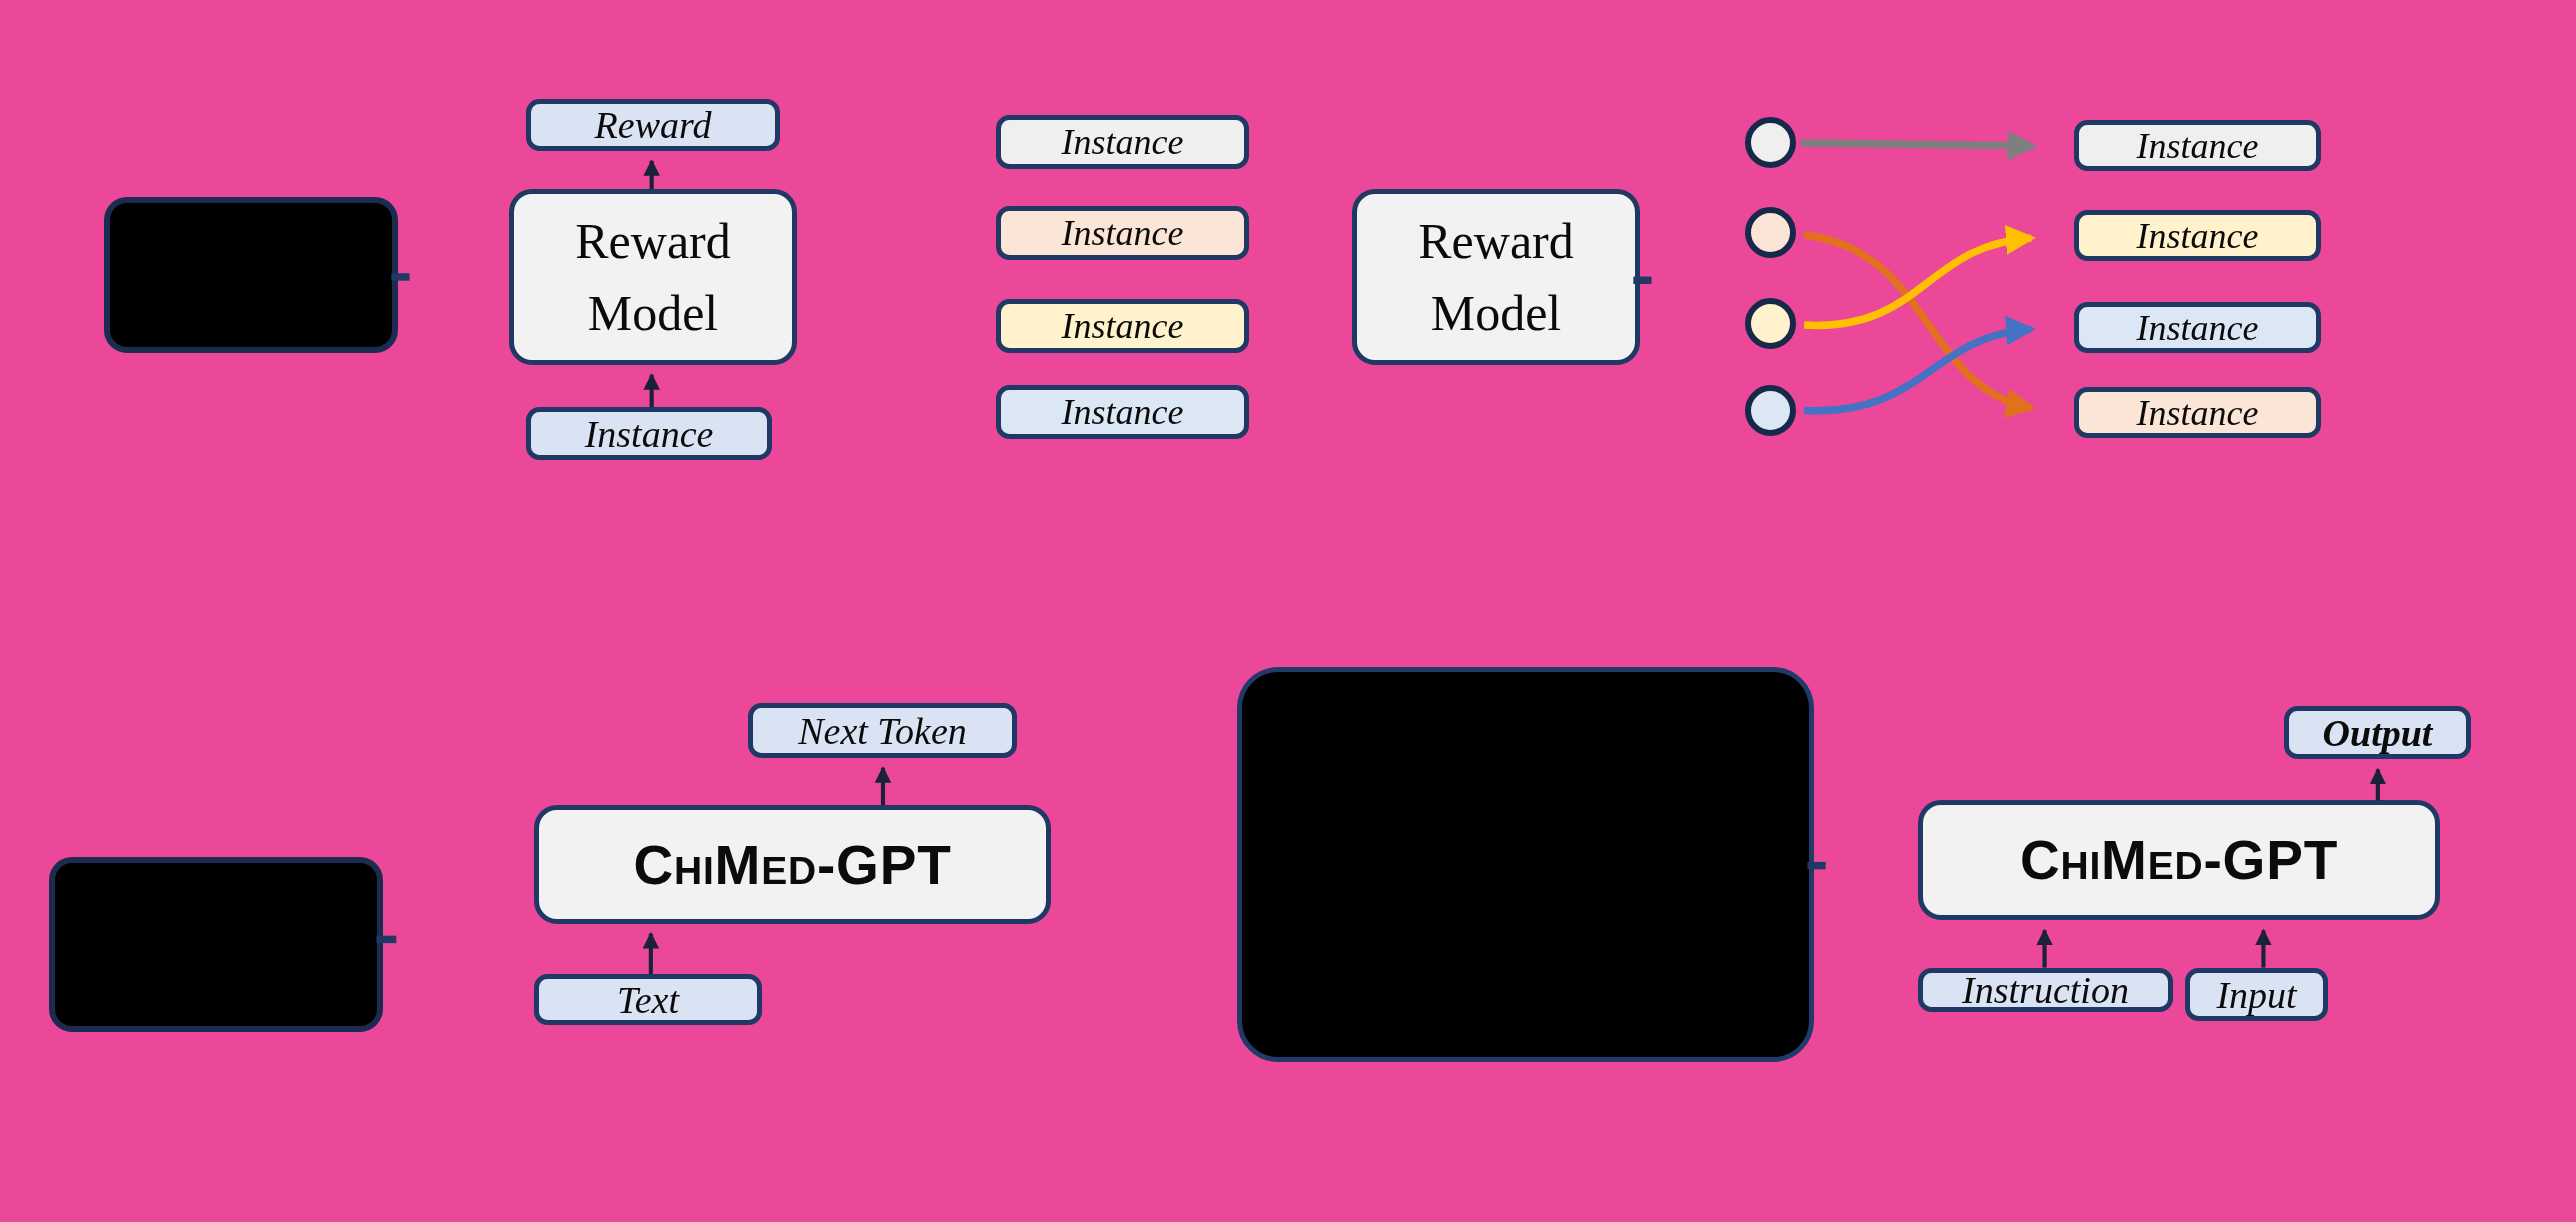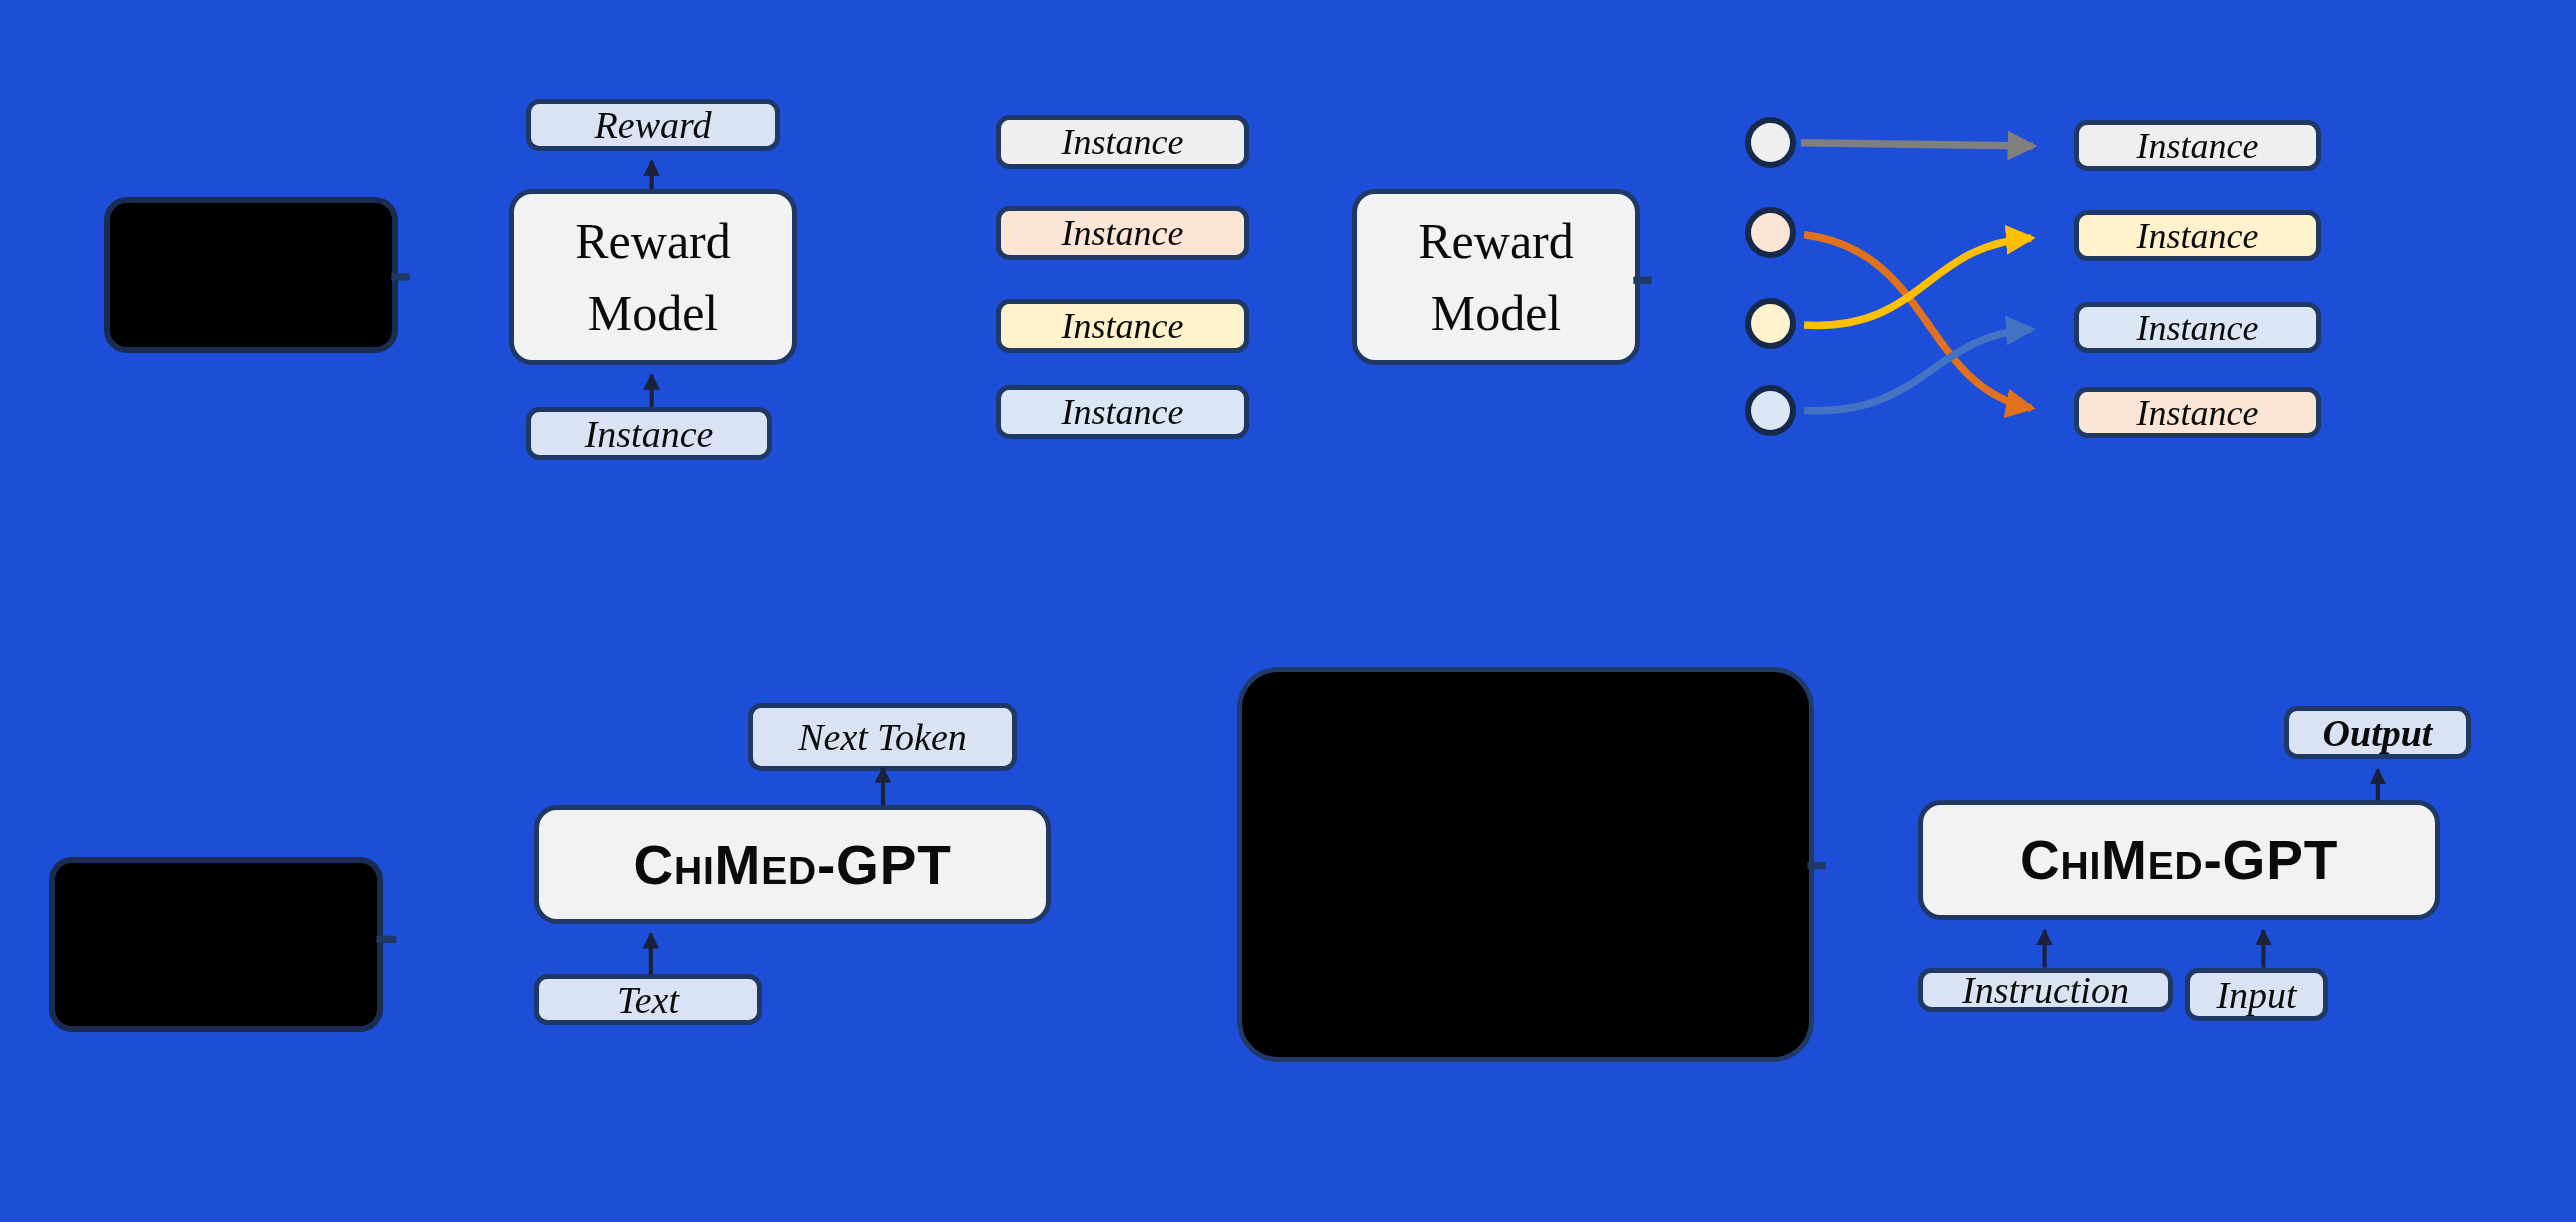--- a/index.html
+++ b/index.html
@@ -1,16 +1,16 @@
 <!DOCTYPE html>
 <html style="font-size:13.3px"><head>
 <meta charset="utf-8">
 <style>
   html,body{margin:0;padding:0;background:#000;}
-  #canvas{position:relative;width:2576px;height:1223px;background:#1d4ed8;overflow:hidden;
+  #canvas{position:relative;width:2576px;height:1223px;background:#ec4899;overflow:hidden;
           font-family:"Liberation Serif",serif;}
   .abs{position:absolute;box-sizing:border-box;}
   
   .label-box{background:#dae3f3;border:5px solid #1f3864;border-radius:13.3px;
              display:flex;align-items:center;justify-content:center;
              font-style:italic;font-size:38px;color:#0b0b0b;line-height:1;}
   
   .model-box{background:#f2f2f2;border:5.8px solid #1f3864;border-radius:23px;
              display:flex;align-items:center;justify-content:center;text-align:center;
              color:#0b0b0b;}
@@ -83,21 +83,21 @@
   </div>
   <div class="abs instance-box fill-blue" style="left:2074px;top:302px;width:247px;height:51px;">
     <span>Instance</span>
   </div>
   <div class="abs instance-box fill-peach" style="left:2074px;top:387px;width:247px;height:51px;">
     <span>Instance</span>
   </div>
 
   <div class="abs dark-box" style="left:49px;top:857px;width:334px;height:175px;"></div>
 
-  <div class="abs label-box" style="left:748px;top:703px;width:269px;height:68px;">
+  <div class="abs label-box" style="left:748px;top:703px;width:269px;height:55px;">
     <span>Next Token</span>
   </div>
 
   <div class="abs model-box gpt-model" style="left:534px;top:805px;width:517px;height:119px;">
     <span>ChiMed-GPT</span>
   </div>
 
   <div class="abs label-box" style="left:534px;top:974px;width:228px;height:51px;">
     <span>Text</span>
   </div>

